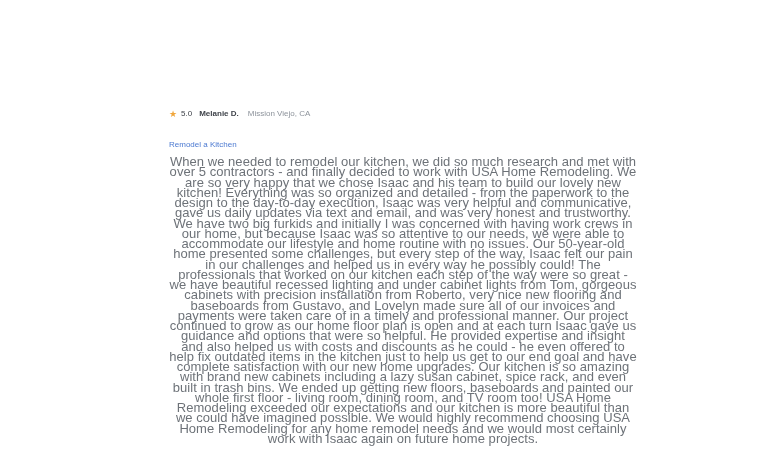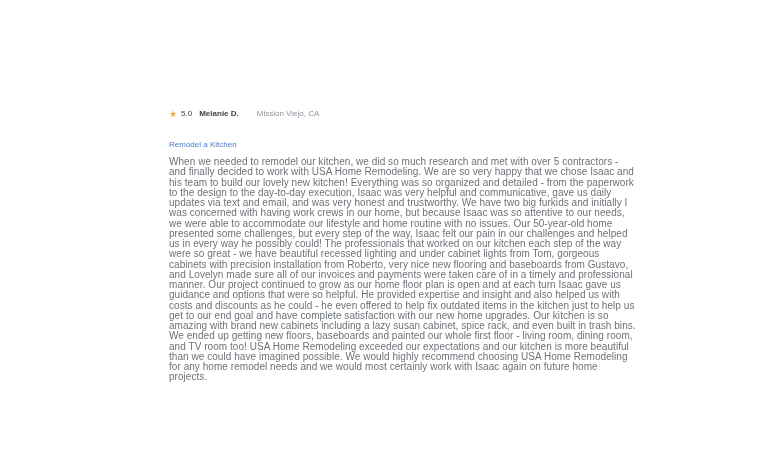--- a/index.html
+++ b/index.html
@@ -40,43 +40,43 @@
     top: 1px;
   }
   .rating-value {
     font-weight: normal;
     color: #3F434A;
     margin-right: 7px;
   }
   .reviewer-name {
     font-weight: bold;
     color: #3F434A;
-    margin-right: 18px;
+    margin-right: 9px;
   }
   .reviewer-location {
     color: #8D939B;
     text-align: right;
   }
   .project-link {
     display: inline-block;
     margin-top: 20px;
     font-size: 8px;
     line-height: 10px;
     color: #4C7AD1;
     text-decoration: none;
     cursor: pointer;
   }
   .review-body {
     margin: 6px 0 0 0;
     width: 468px;
-    font-size: 10px;
+    font-size: 13px;
     line-height: 10.25px;
     color: #6D7278;
     letter-spacing: 0.05px;
-    text-align: left;
+    text-align: center;
   }
 </style>
 </head>
 <body>
 
 <div class="page">
   <div class="review-card">
     <div class="review-header">
       <span class="star-icon">★</span>
       <span class="rating-value">5.0</span>

